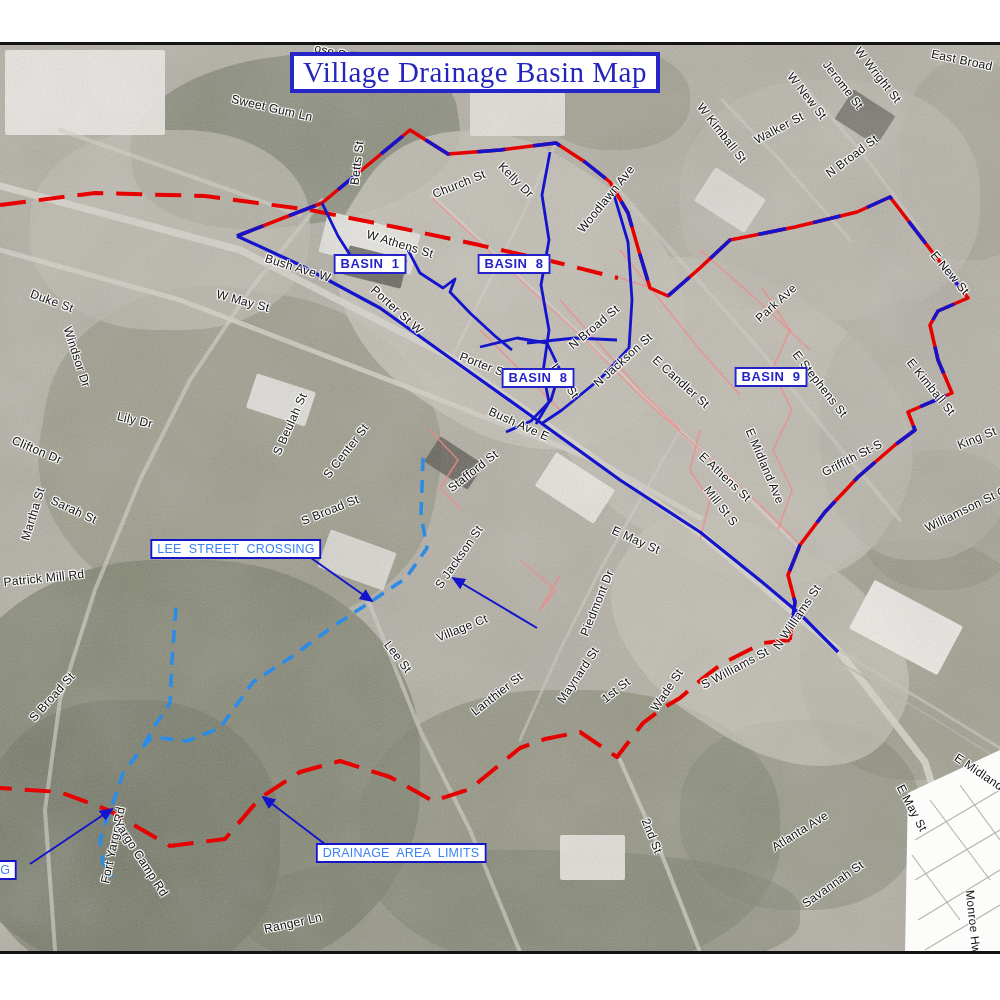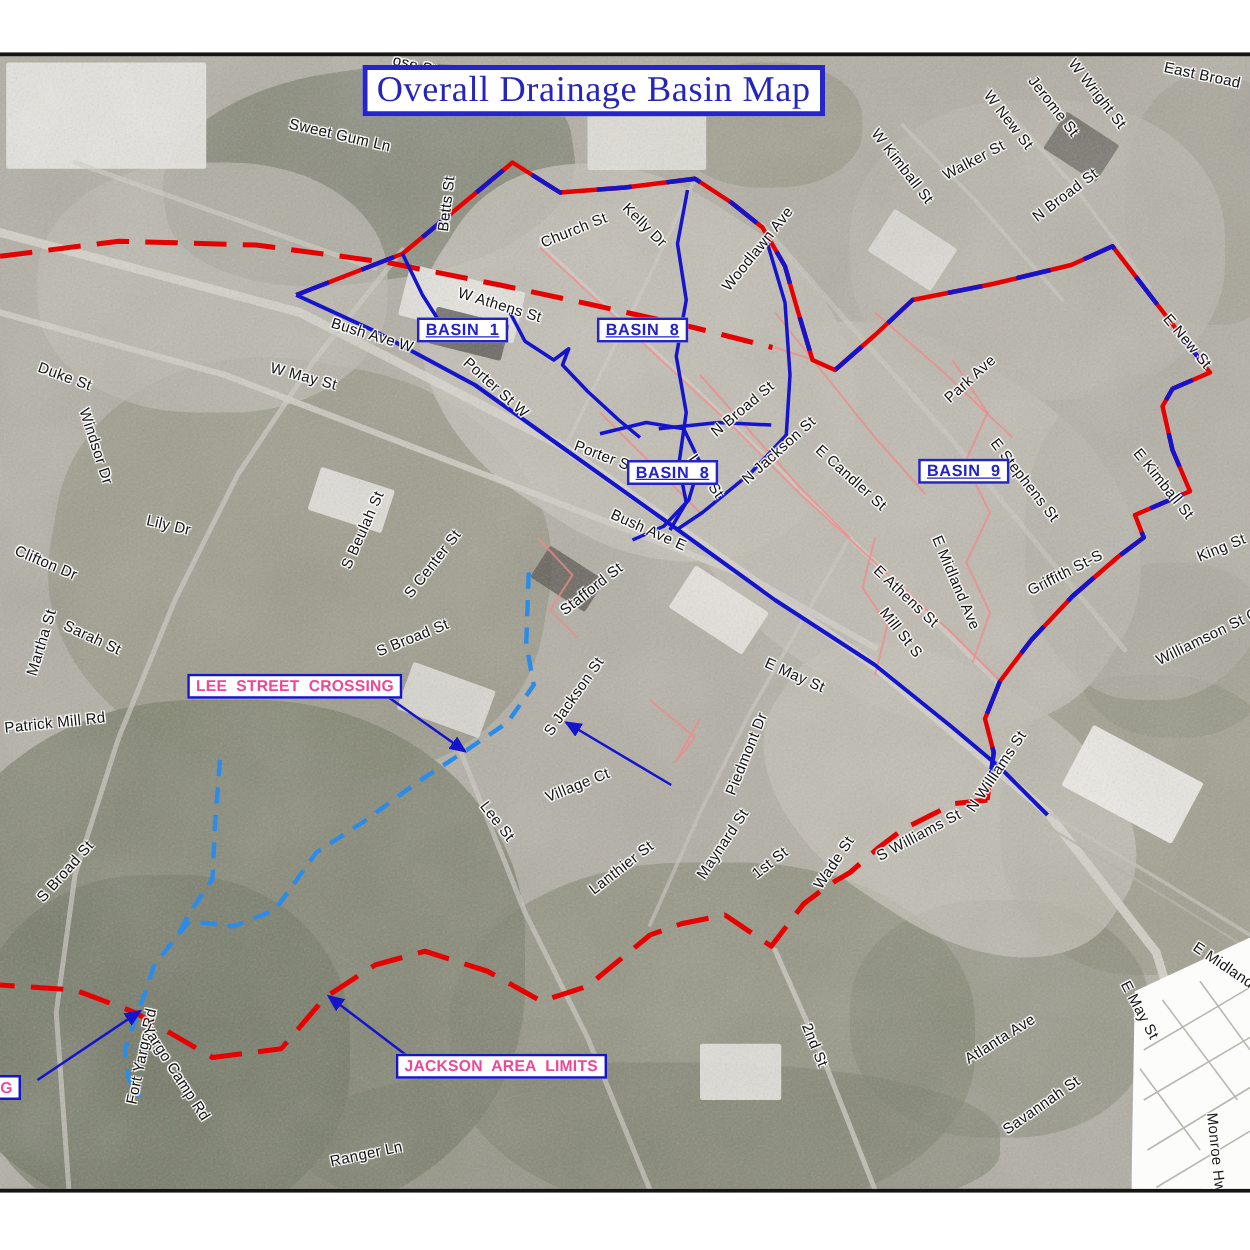--- a/index.html
+++ b/index.html
@@ -7,23 +7,23 @@
   #map-frame{position:absolute;left:0;top:42px;width:1000px;height:912px;border-top:3px solid #141414;border-bottom:3px solid #141414;box-sizing:border-box;overflow:hidden;background:#b3afa5;}
   #map-inner{position:absolute;left:0;top:-45px;width:1000px;height:1000px;}
   .layer{position:absolute;left:0;top:0;width:1000px;height:1000px;}
   .blob{position:absolute;border-radius:45%;}
   .roof{position:absolute;border-radius:2px;}
   svg.layer{pointer-events:none;}
   .street-label{position:absolute;white-space:pre;font-size:12px;letter-spacing:.3px;color:#141414;
     text-shadow:-1px -1px 0 rgba(255,255,255,.9),1px -1px 0 rgba(255,255,255,.9),-1px 1px 0 rgba(255,255,255,.9),1px 1px 0 rgba(255,255,255,.9),0 0 3px rgba(255,255,255,.8);
     transform-origin:center center;}
   .basin-box{position:absolute;white-space:pre;background:#ffffff;border:2px solid #2323c8;color:#2323c8;
-    font-size:13px;font-weight:600;padding:0px 5px;line-height:16px;letter-spacing:.5px;text-decoration:underline;}
-  .callout-box{position:absolute;white-space:pre;background:#ffffff;border:2px solid #1515c8;color:#ec4899;
-    font-size:12.5px;font-weight:bold;padding:1px 5px;line-height:14px;letter-spacing:.2px;text-align:right;}
+    font-size:13px;font-weight:600;padding:0px 5px;line-height:16px;letter-spacing:.5px;}
+  .callout-box{position:absolute;white-space:pre;background:#ffffff;border:2px solid #1515c8;color:#3b82f6;
+    font-size:12.5px;font-weight:normal;padding:1px 5px;line-height:14px;letter-spacing:.2px;text-align:right;}
   #title-box{position:absolute;left:290px;top:52px;width:370px;height:41px;background:#ffffff;border:4px solid #2525c8;
     box-sizing:border-box;display:flex;align-items:center;justify-content:center;
     font-family:"Liberation Serif",serif;font-size:29px;color:#2525be;letter-spacing:.5px;z-index:40;}
   .inset-wedge{position:absolute;background:#fcfcfb;}
   .labels{z-index:30;}
 </style>
 </head>
 <body>
 
 <div id="canvas">
@@ -200,19 +200,19 @@
           <div class="street-label" style="left: 113px; top: 845px; transform: translate(-50%, -50%) rotate(-78deg);">Fort Yargo Rd</div>
           <div class="street-label" style="left: 141px; top: 858px; transform: translate(-50%, -50%) rotate(57deg);">Yargo Camp Rd</div>
           <div class="street-label" style="left: 912px; top: 808px; transform: translate(-50%, -50%) rotate(62deg);">E May St</div>
           <div class="street-label" style="left: 979px; top: 772px; transform: translate(-50%, -50%) rotate(34deg);">E Midland</div>
           <div class="street-label" style="left: 973px; top: 922px; transform: translate(-50%, -50%) rotate(84deg);">Monroe Hw</div>
           <div class="basin-box" style="left: 370px; top: 264px; transform: translate(-50%, -50%);">BASIN  1</div>
           <div class="basin-box" style="left: 514px; top: 264px; transform: translate(-50%, -50%);">BASIN  8</div>
           <div class="basin-box" style="left: 538px; top: 378px; transform: translate(-50%, -50%);">BASIN  8</div>
           <div class="basin-box" style="left: 771px; top: 377px; transform: translate(-50%, -50%);">BASIN  9</div>
           <div class="callout-box" style="left: 236px; top: 549px; transform: translate(-50%, -50%);">LEE  STREET  CROSSING</div>
-          <div class="callout-box" style="left: 401px; top: 853px; transform: translate(-50%, -50%);">JACKSON  AREA  LIMITS</div>
+          <div class="callout-box" style="left: 401px; top: 853px; transform: translate(-50%, -50%);">DRAINAGE  AREA  LIMITS</div>
           <div class="callout-box" style="left: -18px; top: 870px; transform: translate(-50%, -50%); padding-left: 30px;">SING</div>
         </div>
-      <div id="title-box">Overall Drainage Basin Map</div>
+      <div id="title-box">Village Drainage Basin Map</div>
     </div>
   </div>
 </div>
 
 </body></html>

